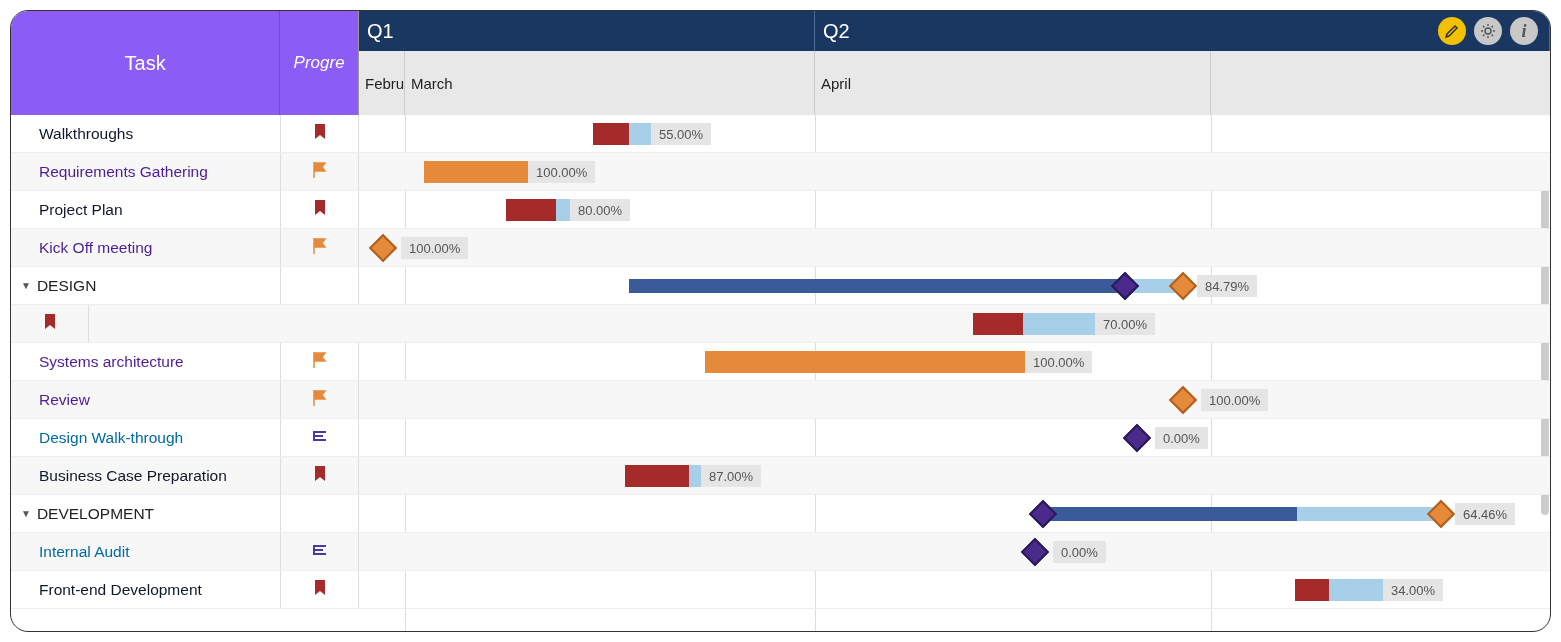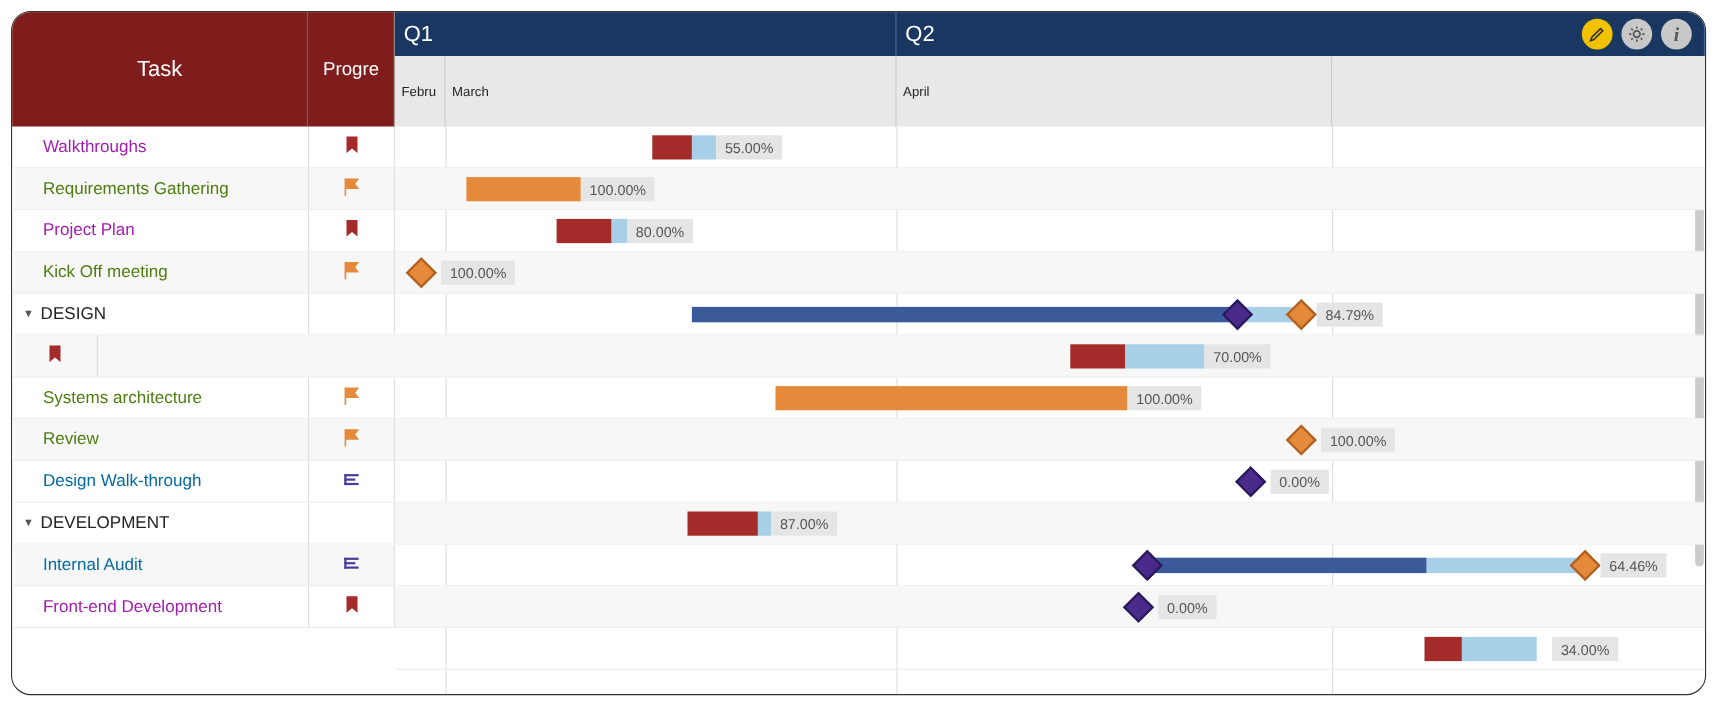--- a/index.html
+++ b/index.html
@@ -15,21 +15,21 @@
   border: 1.5px solid #333;
   border-radius: 18px;
   overflow: hidden;
   position: relative;
   display: flex;
   flex-direction: column;
 }
 .header-row { display: flex; height: 104px; }
 .header-left {
   width: 348px;
-  background: #7f1d1d;
+  background: #8b5cf6;
   color: #fff;
   display: flex;
   border-right: 1px solid #999;
 }
 .task-col-header {
   width: 270px;
   display: flex;
   align-items: center;
   justify-content: center;
   font-size: 20px;
@@ -37,20 +37,21 @@
 }
 .progress-col-header {
   width: 78px;
   display: flex;
   align-items: center;
   justify-content: center;
   font-size: 17px;
   overflow: hidden;
   text-overflow: clip;
   white-space: nowrap;
+  font-style: italic;
 }
 .header-right { flex: 1; display: flex; flex-direction: column; position: relative; }
 .quarter-row {
   height: 40px;
   display: flex;
   background: #1a3762;
   color: #fff;
 }
 .quarter-cell {
   border-right: 1px solid #4a6a9a;
@@ -82,21 +83,21 @@
 .month-row {
   height: 64px;
   display: flex;
   background: #e8e8e8;
 }
 .month-cell {
   border-right: 1px solid #ccc;
   display: flex;
   align-items: center;
   padding-left: 6px;
-  font-size: 12px;
+  font-size: 15px;
   color: #222;
 }
 .body { flex: 1; overflow: hidden; display: flex; position: relative; }
 .body-left { width: 348px; }
 .body-right { flex: 1; position: relative; }
 .task-row { height: 38px; display: flex; border-bottom: 1px solid #eee; }
 .task-row-alt { background: #f7f7f7; }
 .task-name-cell {
   width: 270px;
   display: flex;
@@ -105,22 +106,22 @@
   font-size: 15.5px;
   border-right: 1px solid #ddd;
   position: relative;
 }
 .task-name-cell.parent { padding-left: 10px; color: #222; font-weight: 400; }
 .collapse-caret {
   font-size: 10px;
   color: #555;
   margin-right: 6px;
 }
-.task-name-red { color: #a21caf; }
-.task-name-orange { color: #4d7c0f; }
+.task-name-red { color: #0f172a; }
+.task-name-orange { color: #4c1d95; }
 .task-name-purple { color: #0369a1; }
 .task-name-black { color: #222; }
 .progress-cell {
   width: 78px;
   display: flex;
   align-items: center;
   justify-content: center;
   border-right: 1px solid #ddd;
 }
 .gantt-row {
@@ -306,20 +307,30 @@
           </div>
           <div class="progress-cell">
             <span><svg width="15" height="15" viewBox="0 0 15 15">
                 <rect x="1" y="2" width="13" height="2" fill="#4a3a9a"></rect>
                 <rect x="1" y="6" width="10" height="2" fill="#4a3a9a"></rect>
                 <rect x="1" y="10" width="13" height="2" fill="#4a3a9a"></rect>
                 <rect x="1" y="2" width="2" height="10" fill="#4a3a9a"></rect>
               </svg></span>
           </div>
         </div>
+        <div class="task-row task-row-alt">
+          <div class="task-name-cell task-name-red">
+            <span>Business Case Preparation</span>
+          </div>
+          <div class="progress-cell">
+            <span><svg width="14" height="18" viewBox="0 0 14 18">
+                <path d="M2 1 H12 V16 L7 12 L2 16 Z" fill="#a52a2a"></path>
+              </svg></span>
+          </div>
+        </div>
         <div class="task-row">
           <div class="task-name-cell task-name-black parent">
             <span class="collapse-caret">▼</span>
             <span>DEVELOPMENT</span>
           </div>
           <div class="progress-cell">
             <span></span>
           </div>
         </div>
         <div class="task-row task-row-alt">
@@ -439,18 +450,18 @@
           <div class="diamond diamond-purple" style="left:666px"></div>
           <div class="pct-label" style="left:694px">0.00%</div>
         </div>
         <div class="gantt-row">
           <div class="bar" style="left:936px;width:102px">
             <div class="bar-outer">
               <div style="width:34px;background:#a52a2a"></div>
               <div style="width:68px;background:#a8cfe8"></div>
             </div>
           </div>
-          <div class="pct-label" style="left:1052px">34.00%</div>
+          <div class="pct-label" style="left:1024px">34.00%</div>
         </div>
       </div>
   </div>
 
 </div>
 
 </body></html>

